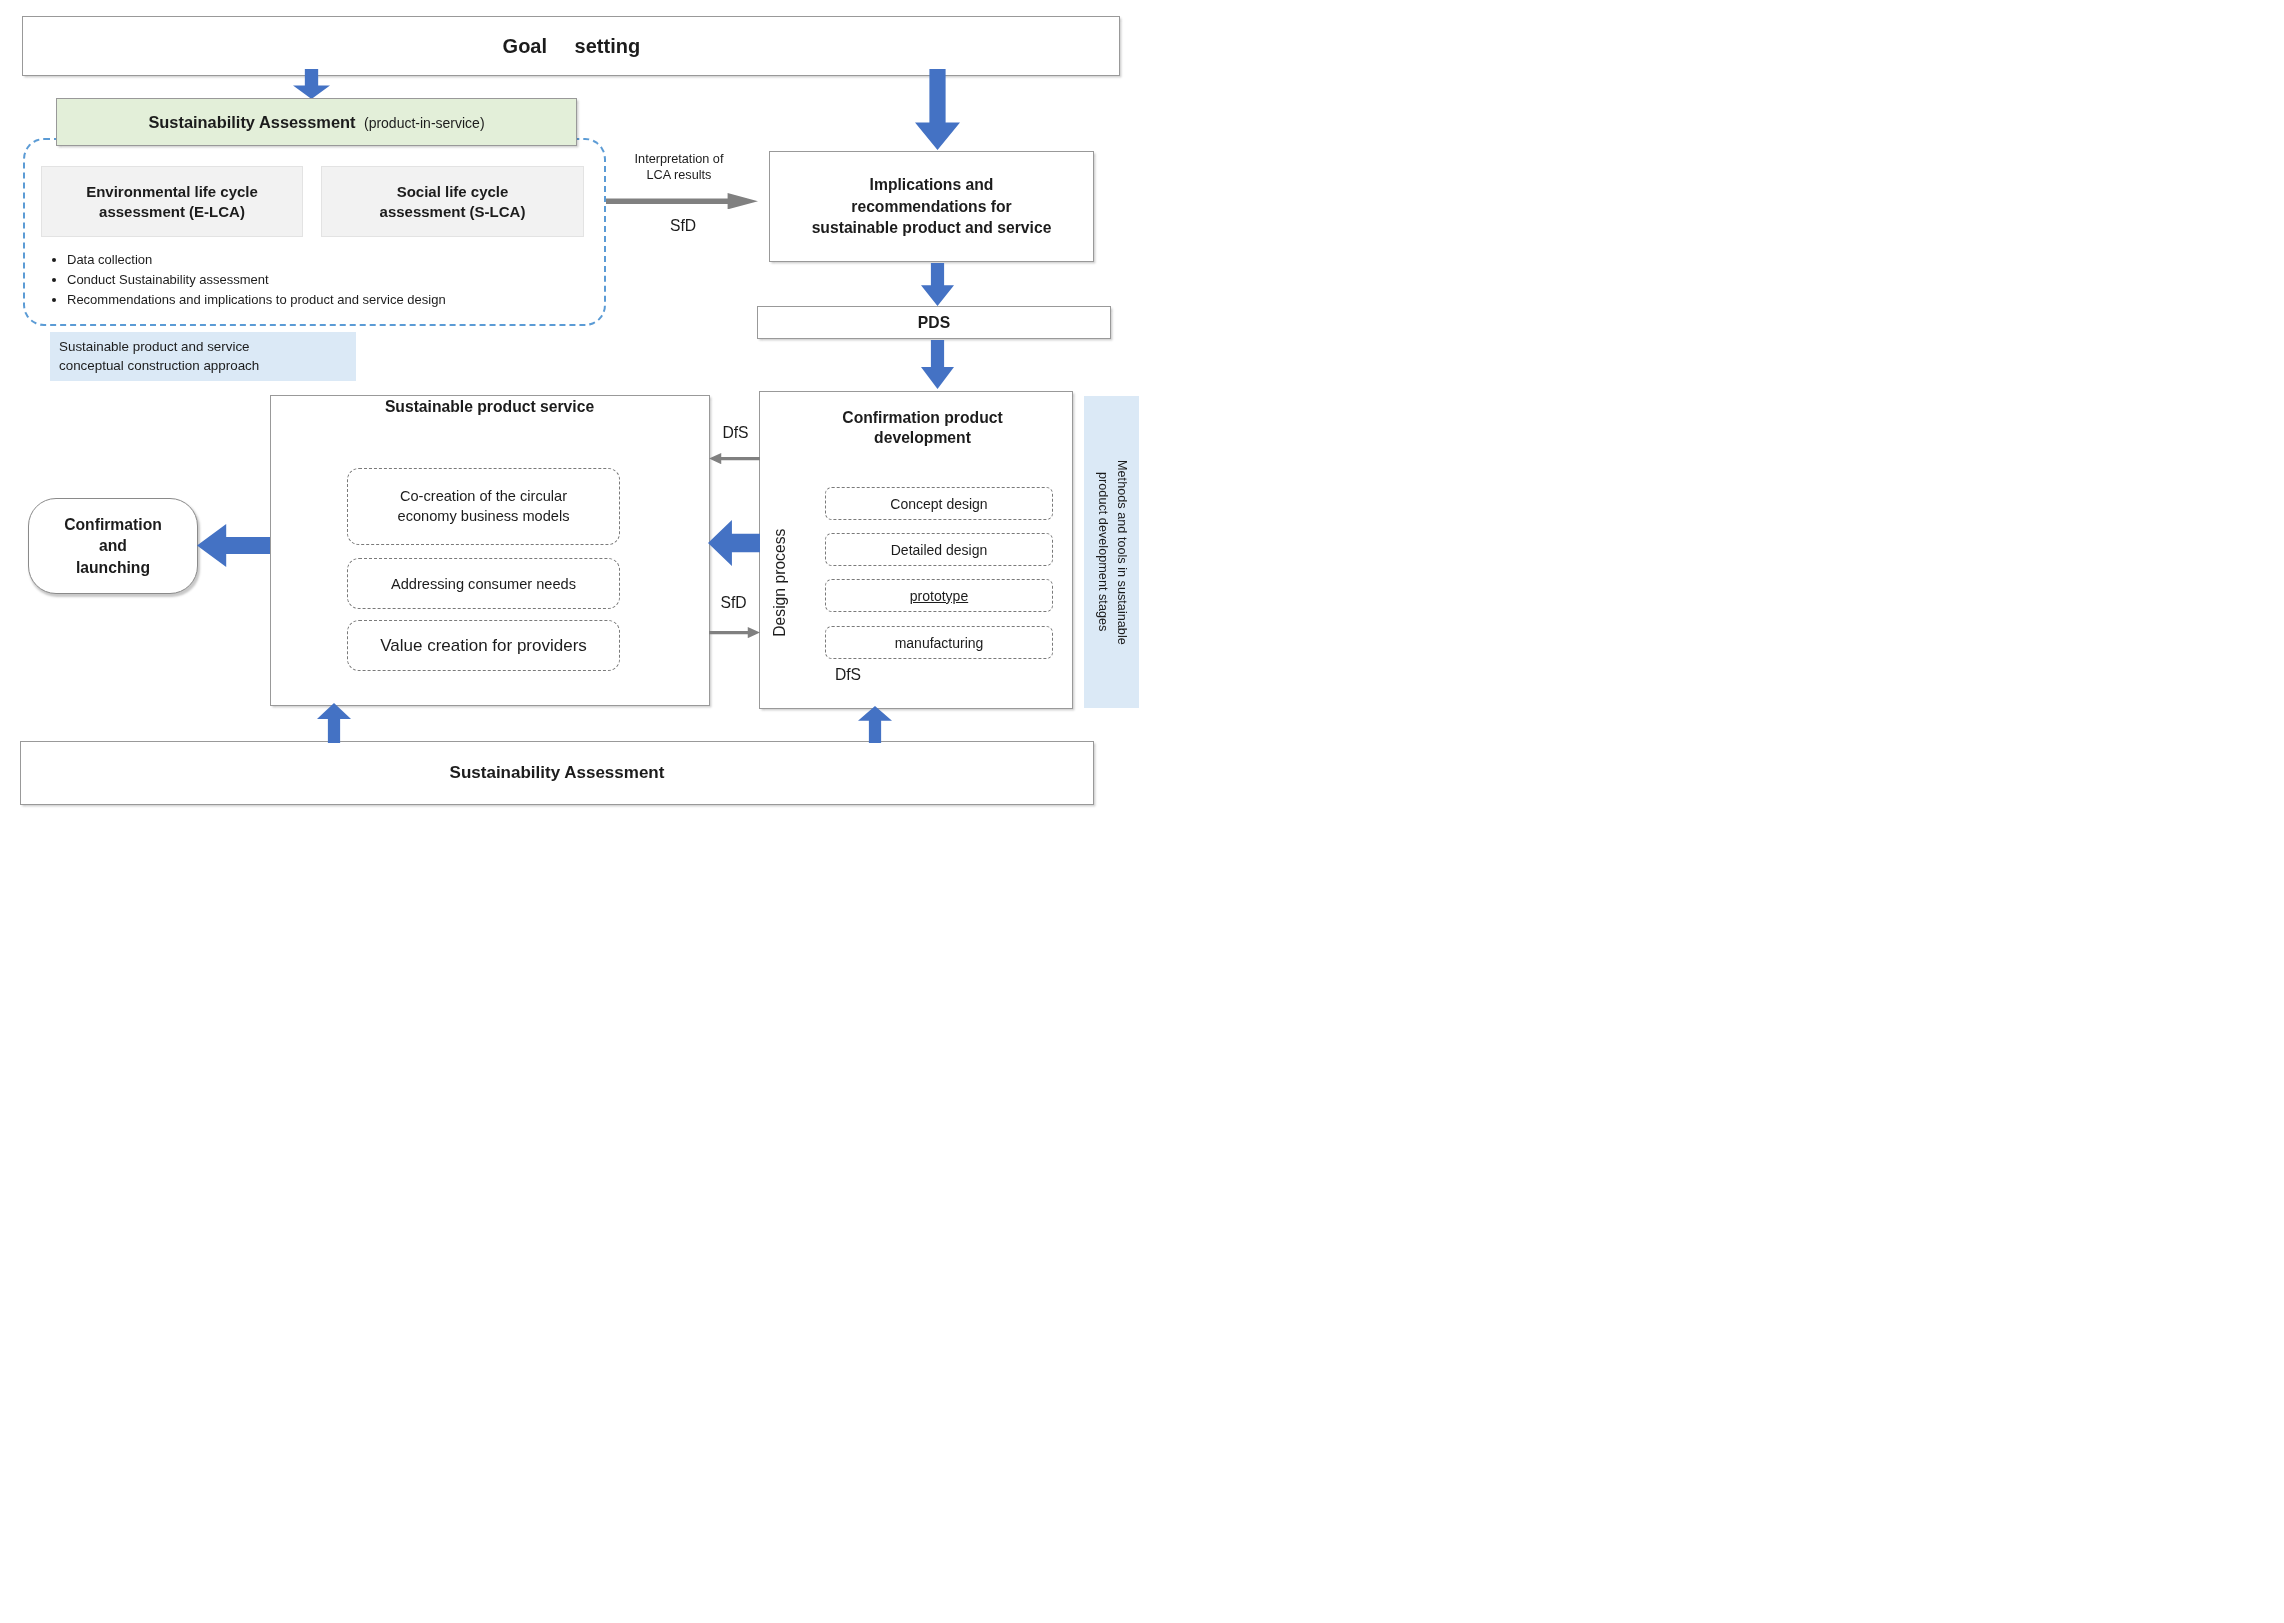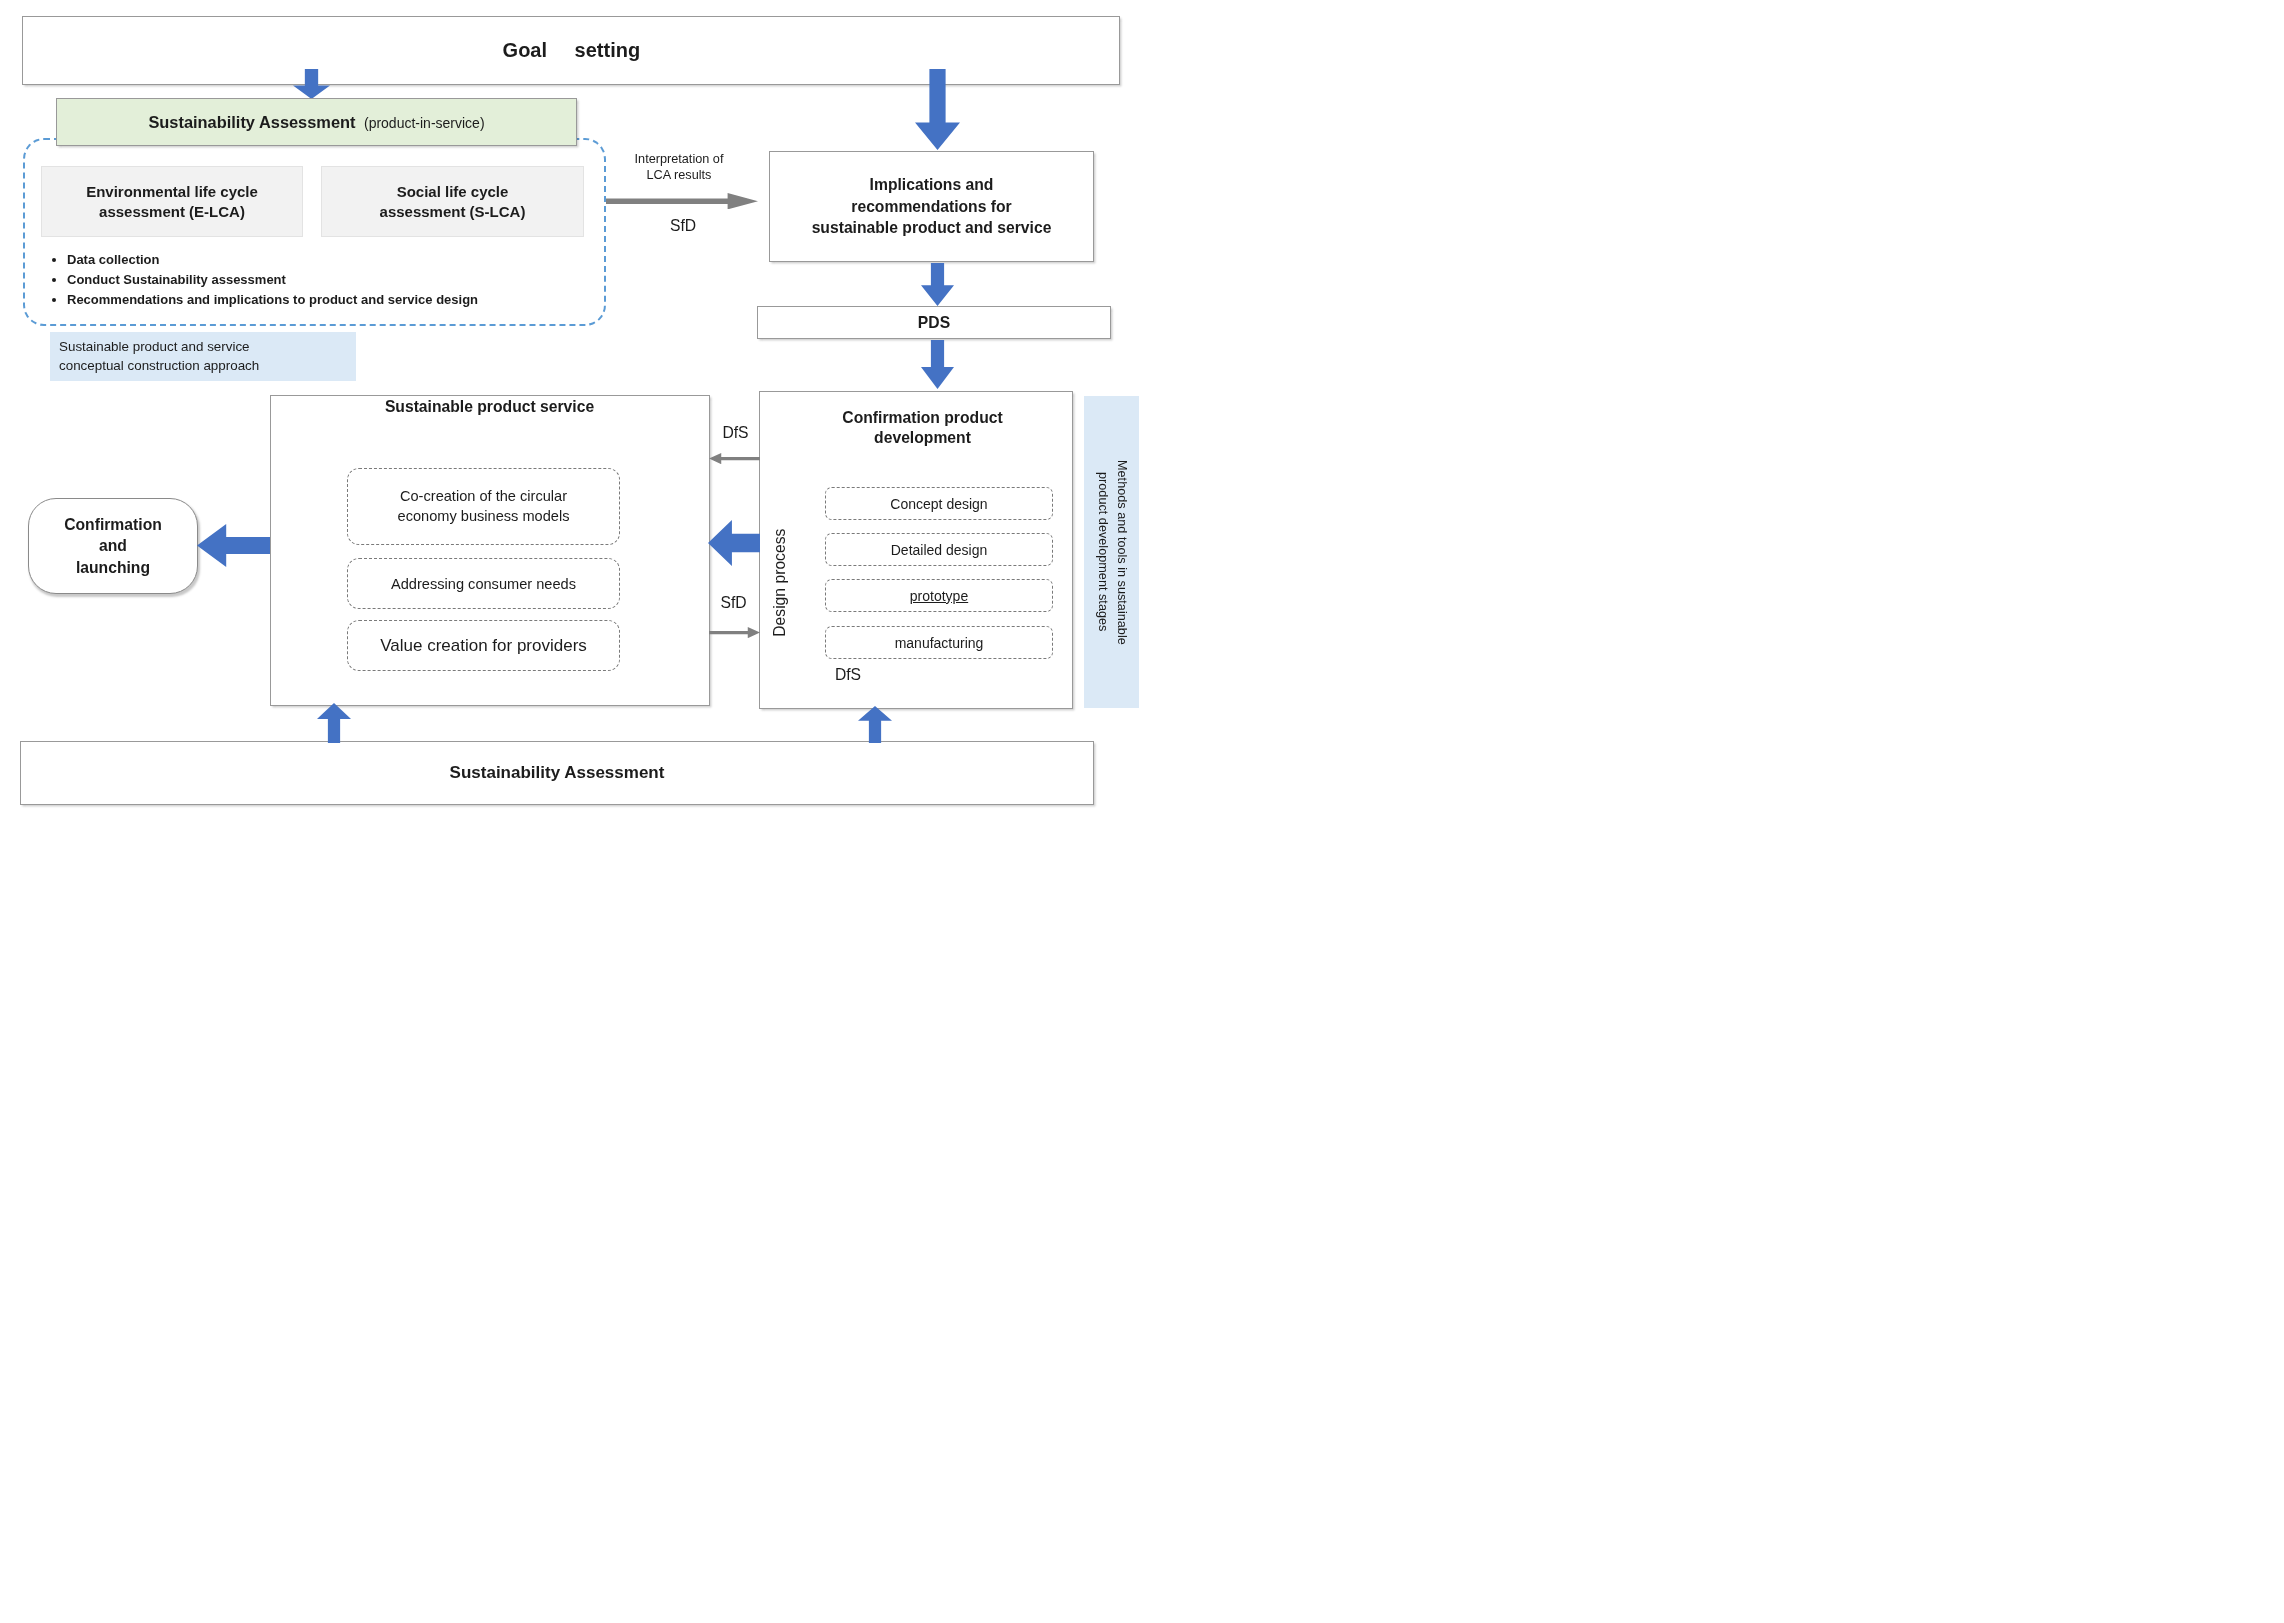--- a/index.html
+++ b/index.html
@@ -26,21 +26,21 @@
     font-size:14px;
   }
   .stage.rounder{border-radius:12px;}
   .pre{white-space:pre-line;}
   .b{font-weight:bold;}
   .title-goal{font-size:20px;font-weight:bold;word-spacing:1.1em;}
   .green-title{font-size:16.4px;}
   .green-title .sub{font-weight:normal;font-size:14px;}
   .lca-label{font-size:15px;font-weight:bold;line-height:1.3;}
   ul.steps{position:absolute;margin:0;padding:0 0 0 21px;font-size:13px;}
-  ul.steps li{margin-bottom:5.2px;font-weight:bold;}
+  ul.steps li{margin-bottom:5.2px;}
   .concept-label{
     font-size:13.4px;line-height:1.4;display:flex;align-items:center;
     text-align:left;padding-left:9px;
   }
   .small-note{font-size:12.7px;line-height:1.25;text-align:center;}
   .flow-code{font-size:15.7px;text-align:center;}
   .imp-label{font-size:15.7px;font-weight:bold;line-height:1.4;}
   .sec-title{font-size:15.7px;font-weight:bold;line-height:1.3;text-align:center;}
   .rot-ccw{
     position:absolute;display:flex;align-items:center;justify-content:center;
@@ -55,21 +55,21 @@
     border-radius:28px;font-size:15.7px;font-weight:bold;line-height:1.35;
     border:1.5px solid #8a8a8a;
   }
   svg.arrow{position:absolute;display:block;}
 </style>
 </head>
 <body>
 
 <div class="canvas">
 
-  <div class="box title-goal" style="left:22.4px;top:16.4px;width:1098px;height:69px;">
+  <div class="box title-goal" style="left:22.4px;top:16.4px;width:1098px;height:60px;">
     <span>Goal setting</span>
   </div>
 
   <svg class="arrow" style="left:293px;top:69px;" width="37" height="30" viewBox="0 0 100 100" preserveAspectRatio="none">
     <polygon points="32,0 68,0 68,55 100,55 50,100 0,55 32,55" fill="#4472c4"></polygon>
   </svg>
 
   <svg class="arrow" style="left:915px;top:69px;" width="45" height="81" viewBox="0 0 100 100" preserveAspectRatio="none">
     <polygon points="32,0 68,0 68,66 100,66 50,100 0,66 32,66" fill="#4472c4"></polygon>
   </svg>

